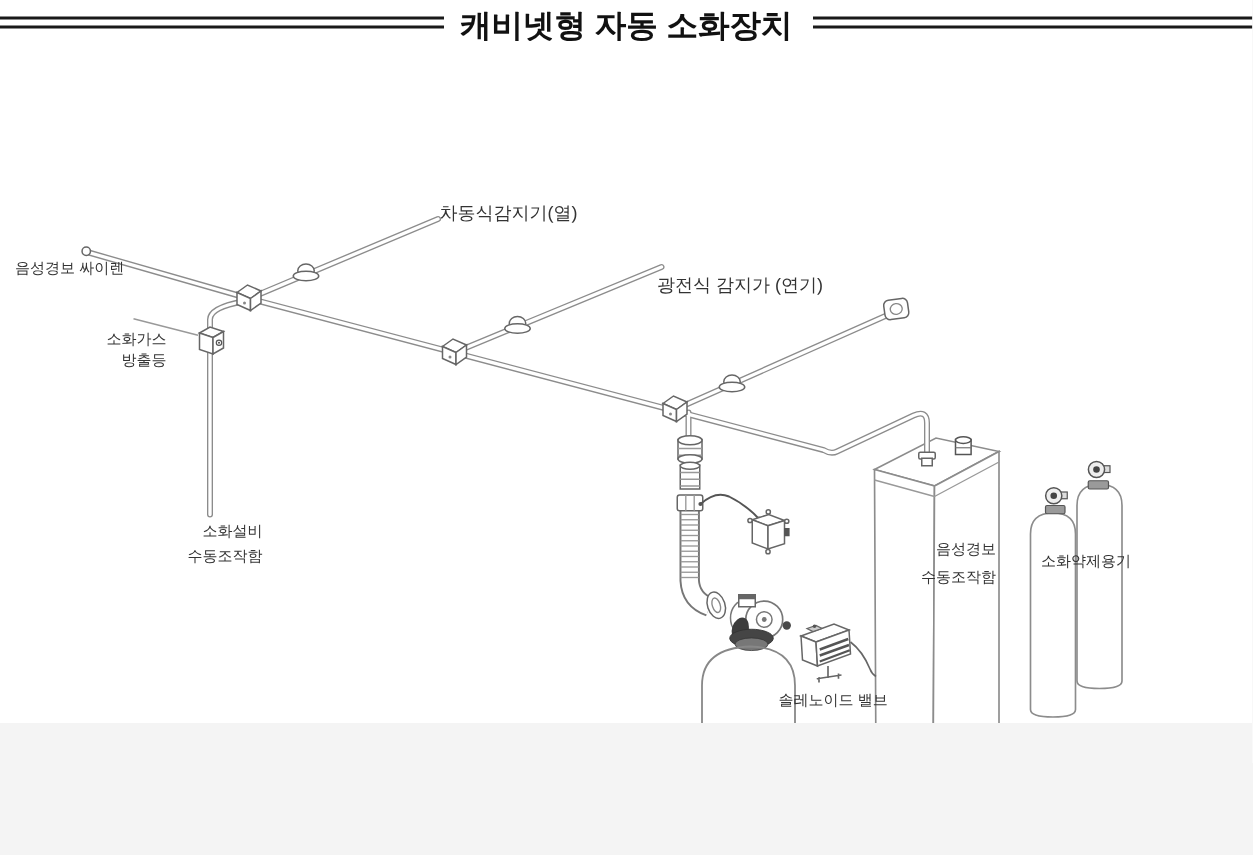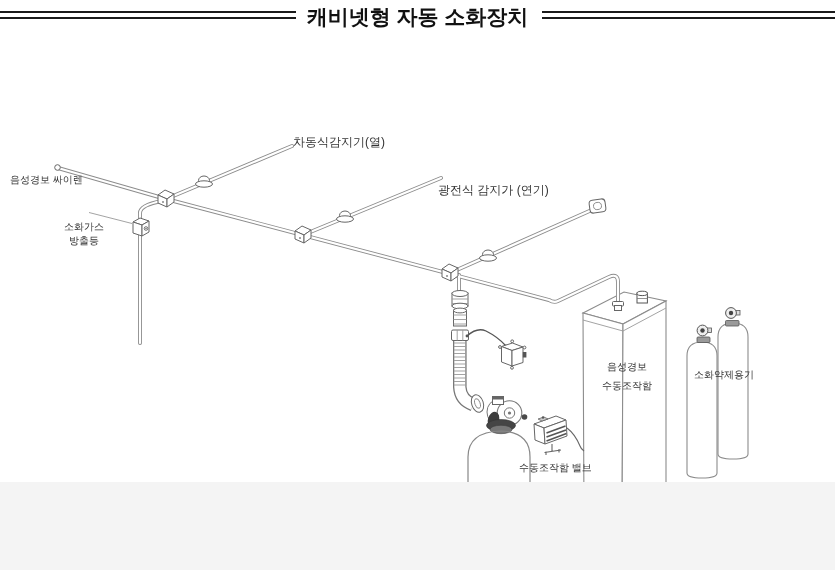--- a/index.html
+++ b/index.html
@@ -15,21 +15,21 @@
     position:absolute;left:0;top:3px;width:100%;text-align:center;
     font-size:21px;font-weight:700;color:var(--c-title);letter-spacing:0px;
   }
   .rule{
     position:absolute;top:11px;height:4px;
     border-top:2px solid #1a1a1a;border-bottom:2px solid #1a1a1a;
   }
   .rule-left{left:0;width:296px;}
   .rule-right{left:542px;width:293px;}
   .lbl{position:absolute;font-size:10px;line-height:13px;color:var(--c-text);white-space:nowrap;}
-  .lbl.center{text-align:center;white-space:normal;}
+  .lbl.center{text-align:right;white-space:normal;}
   .diagram-svg{position:absolute;left:0;top:0;}
   .f-dark{fill:var(--c-dark);}
   .pipe-o{fill:none;stroke:var(--c-line);stroke-width:4;stroke-linecap:round;}
   .pipe-i{fill:none;stroke:#ffffff;stroke-width:2.2;stroke-linecap:round;}
   .box{fill:#ffffff;stroke:var(--c-line);stroke-width:1.1;}
   .boxd{fill:#ffffff;stroke:#666;stroke-width:1;}
   .thin{stroke:#999;stroke-width:0.9;fill:none;}
 </style>
 </head>
 <body>
@@ -234,23 +234,27 @@
 
   <div class="lbl center" style="left:57px;top:220px;width:54px;line-height:13.5px;">
     <div>소화가스</div>
     <div>방출등</div>
   </div>
 
   <div class="lbl" style="left:293px;top:136px;font-size:12px;">차동식감지기(열)</div>
 
   <div class="lbl" style="left:438px;top:184px;font-size:12px;">광전식 감지가 (연기)</div>
 
+  <div class="lbl center" style="left:107px;top:346px;width:68px;line-height:17px;">
+    <div>소화설비</div>
+    <div>수동조작함</div>
+  </div>
 
   <div class="lbl center" style="left:590px;top:358px;width:74px;line-height:18.5px;">
     <div>음성경보</div>
     <div>수동조작함</div>
   </div>
 
   <div class="lbl" style="left:694px;top:368px;">소화약제용기</div>
 
-  <div class="lbl" style="left:519px;top:461px;">수동조작함 밸브</div>
+  <div class="lbl" style="left:519px;top:461px;">솔레노이드 밸브</div>
 
 </div>
 
 </body></html>

